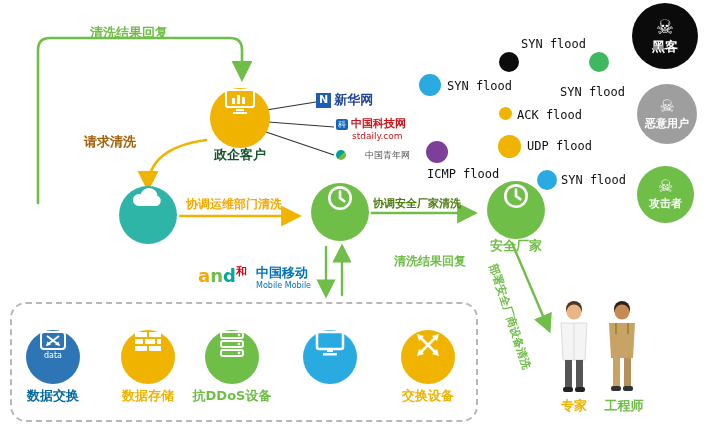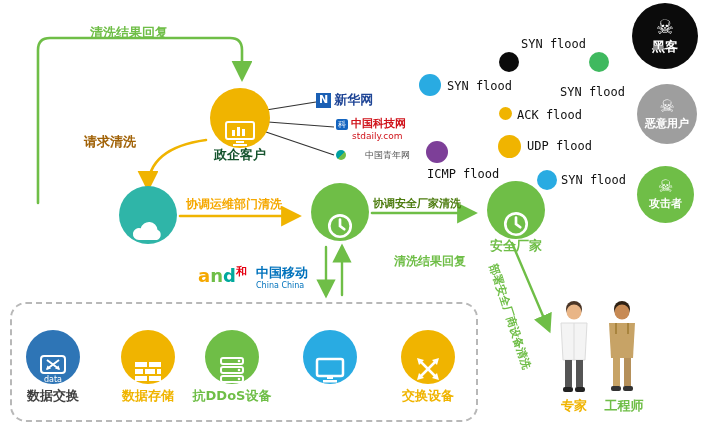--- a/index.html
+++ b/index.html
@@ -1,19 +1,19 @@
 <!DOCTYPE html>
 <html><head>
 <meta charset="utf-8">
 <style>
   html,body{margin:0;padding:0;background:#fff;}
   .canvas{position:relative;width:719px;height:425px;background:#fff;overflow:hidden;
           font-family:"DejaVu Sans","Liberation Sans",sans-serif;}
   .arrows{position:absolute;left:0;top:0;}
-  .node{position:absolute;border-radius:50%;display:flex;align-items:flex-end;justify-content:center;}
+  .node{position:absolute;border-radius:50%;display:flex;align-items:flex-start;justify-content:center;}
   .nlabel{position:absolute;font-weight:bold;font-size:13px;text-align:center;white-space:nowrap;}
   .flabel{position:absolute;font-weight:bold;font-size:13px;white-space:nowrap;}
   .rot{transform:rotate(72deg);transform-origin:0 0;font-size:11px;}
   .dot{position:absolute;border-radius:50%;}
   .flood{position:absolute;font-family:"DejaVu Sans Mono","Liberation Mono",monospace;
          font-size:12px;font-weight:500;color:#111;white-space:nowrap;}
   .attacker{position:absolute;border-radius:50%;color:#fff;display:flex;flex-direction:column;
             align-items:center;justify-content:center;gap:1px;}
   .attacker .skull{line-height:1;}
   .attacker .alabel{font-weight:bold;white-space:nowrap;font-family:Liberation Serif, serif;}
@@ -124,21 +124,21 @@
 
   <div class="node" style="left: 26px; top: 330px; width: 54px; height: 54px; background-color: rgb(46, 117, 182);">
     <svg width="30" height="30" viewBox="0 0 30 30">
       <rect x="3" y="2" width="24" height="17" rx="3" fill="none" stroke="#fff" stroke-width="2"></rect>
       <path d="M9 6 L21 15 M21 6 L9 15" stroke="#fff" stroke-width="2"></path>
       <polygon points="22,16 17,14.5 20.5,11.5" fill="#fff"></polygon>
       <polygon points="8,16 13,14.5 9.5,11.5" fill="#fff"></polygon>
       <text x="15" y="28" text-anchor="middle" font-size="8" fill="#fff">data</text>
     </svg>
   </div>
-  <div class="nlabel" style="left: 8px; top: 387px; width: 90px; color: #404040;">数据交换</div>
+  <div class="nlabel" style="left: 8px; top: 387px; width: 90px; color: #0369a1;">数据交换</div>
 
   <div class="node" style="left: 121px; top: 330px; width: 54px; height: 54px; background-color: rgb(240, 180, 0);">
     <svg width="30" height="24" viewBox="0 0 30 24">
       <g fill="#fff">
         <rect x="2" y="2" width="12" height="5"></rect>
         <rect x="16" y="2" width="12" height="5"></rect>
         <rect x="2" y="9" width="8" height="5"></rect>
         <rect x="12" y="9" width="10" height="5"></rect>
         <rect x="24" y="9" width="4" height="5"></rect>
         <rect x="2" y="16" width="12" height="5"></rect>
@@ -203,21 +203,21 @@
     <span style="display:inline-block;width:10px;height:10px;border-radius:50%;background:linear-gradient(135deg,#00A0A0 50%,#6FBE47 50%);"></span>
     <span style="color:#555;font-size:9px;">中国青年网</span>
   </div>
 
   <div class="logo" style="left:198px;top:266px;font-weight:bold;font-size:18px;">
     <span style="color:#F5A800;">a</span><span style="color:#6FBE47;">n</span><span style="color:#00A99D;">d</span><span style="color:#E60012;font-size:11px;vertical-align:top;">和</span>
   </div>
 
   <div class="logo" style="left:256px;top:266px;text-align:left;">
     <div style="color:#0072BC;font-weight:bold;font-size:13px;">中国移动</div>
-    <div style="color:#0072BC;font-size:8px;">China China</div>
+    <div style="color:#0072BC;font-size:8px;">Mobile Mobile</div>
   </div>
 
   <div class="person" style="left:554px;top:300px;">
     <svg width="40" height="94" viewBox="0 0 40 94">
       <circle cx="20" cy="9" r="8" fill="#4A3526"></circle>
       <circle cx="20" cy="12" r="7.5" fill="#E9B586"></circle>
       <path d="M7 23 L33 23 L31 60 L9 60 Z" fill="#F4F4F4" stroke="#DCDCDC"></path>
       <line x1="20" y1="23" x2="20" y2="60" stroke="#DCDCDC"></line>
       <rect x="11" y="60" width="7" height="27" fill="#555"></rect>
       <rect x="22" y="60" width="7" height="27" fill="#555"></rect>

